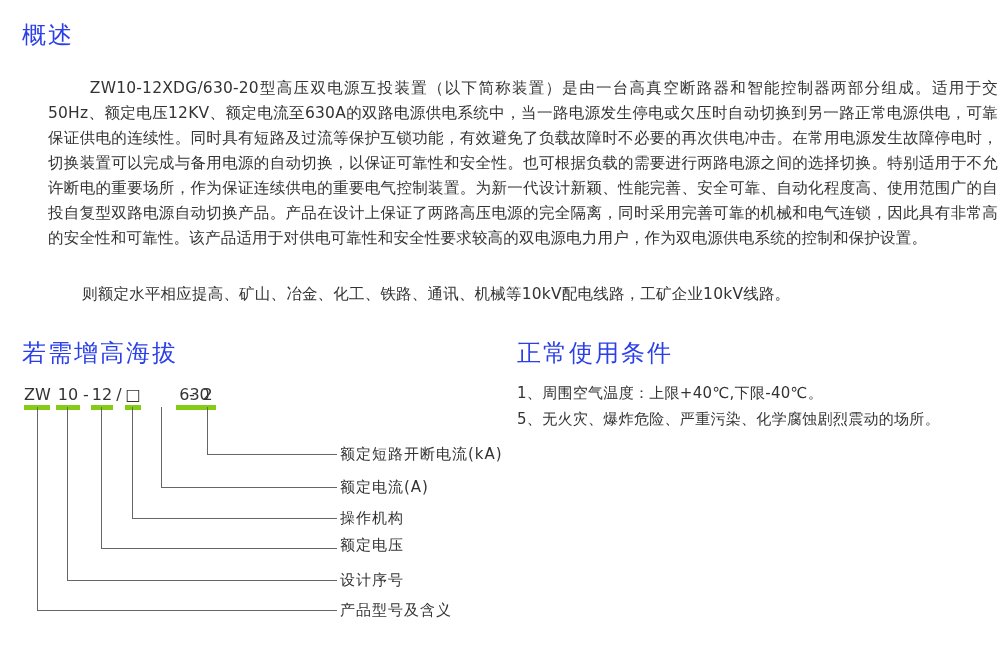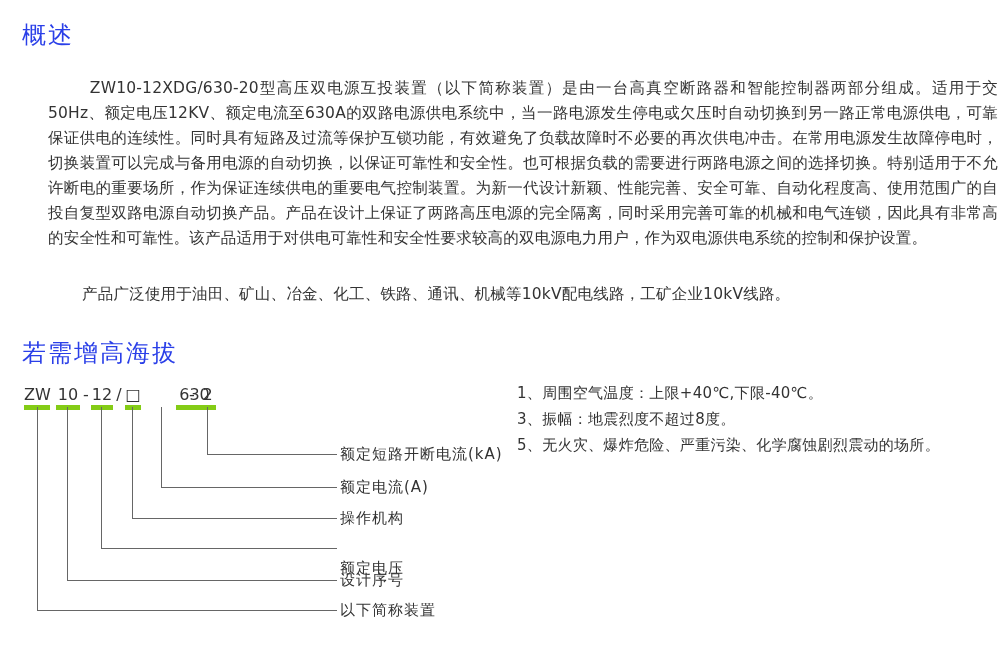--- a/index.html
+++ b/index.html
@@ -82,21 +82,21 @@
 </style>
 </head>
 <body>
 
 <div class="page">
 
   <h1 class="sec-title" id="overview-title">概述</h1>
 
   <p class="para" id="overview-p1">ZW10-12XDG/630-20型高压双电源互投装置（以下简称装置）是由一台高真空断路器和智能控制器两部分组成。适用于交50Hz、额定电压12KV、额定电流至630A的双路电源供电系统中，当一路电源发生停电或欠压时自动切换到另一路正常电源供电，可靠保证供电的连续性。同时具有短路及过流等保护互锁功能，有效避免了负载故障时不必要的再次供电冲击。在常用电源发生故障停电时，切换装置可以完成与备用电源的自动切换，以保证可靠性和安全性。也可根据负载的需要进行两路电源之间的选择切换。特别适用于不允许断电的重要场所，作为保证连续供电的重要电气控制装置。为新一代设计新颖、性能完善、安全可靠、自动化程度高、使用范围广的自投自复型双路电源自动切换产品。产品在设计上保证了两路高压电源的完全隔离，同时采用完善可靠的机械和电气连锁，因此具有非常高的安全性和可靠性。该产品适用于对供电可靠性和安全性要求较高的双电源电力用户，作为双电源供电系统的控制和保护设置。</p>
 
-  <p class="para" id="overview-p2">产品广泛使用于油田、矿山、冶金、化工、铁路、通讯、机械等10kV配电线路，工矿企业10kV线路。</p>
+  <p class="para" id="overview-p2">则额定水平相应提高、矿山、冶金、化工、铁路、通讯、机械等10kV配电线路，工矿企业10kV线路。</p>
 
   <h2 class="sec-title" id="model-title">若需增高海拔</h2>
 
   <span class="seg u" style="left:24px;width:26px;">ZW</span>
   <span class="seg u" style="left:56px;width:24px;">10</span>
   <span class="seg" style="left:82px;width:8px;">-</span>
   <span class="seg u" style="left:91px;width:22px;">12</span>
   <span class="seg" style="left:115px;width:8px;">/</span>
   <span class="seg u" style="left:125px;width:16px;">□</span>
   <span class="seg u" style="left:149px;width:37px;margin-left:27px;">630</span>
@@ -113,24 +113,24 @@
   <div class="hline" style="left:207px;top:454px;width:130px;"></div>
   <div class="hline" style="left:161px;top:487px;width:176px;"></div>
   <div class="hline" style="left:132px;top:518px;width:205px;"></div>
   <div class="hline" style="left:101px;top:548px;width:236px;"></div>
   <div class="hline" style="left:67px;top:580px;width:270px;"></div>
   <div class="hline" style="left:37px;top:610px;width:300px;"></div>
 
   <div class="dlabel" style="top:445px;">额定短路开断电流(kA)</div>
   <div class="dlabel" style="top:478px;">额定电流(A)</div>
   <div class="dlabel" style="top:509px;">操作机构</div>
-  <div class="dlabel" style="top:559px;text-align:right;">额定电压</div>
+  <div class="dlabel" style="top:536px;text-align:right;">额定电压</div>
   <div class="dlabel" style="top:571px;">设计序号</div>
-  <div class="dlabel" style="top:601px;">以下简称装置</div>
+  <div class="dlabel" style="top:601px;">产品型号及含义</div>
 
+  <h2 class="sec-title" id="conditions-title">正常使用条件</h2>
 
   <div class="cond-list">
     <div class="cond">1、周围空气温度：上限+40℃,下限-40℃。</div>
-    <div class="cond">3、振幅：地震烈度不超过8度。</div>
     <div class="cond">5、无火灾、爆炸危险、严重污染、化学腐蚀剧烈震动的场所。</div>
   </div>
 
 </div>
 
 </body></html>

